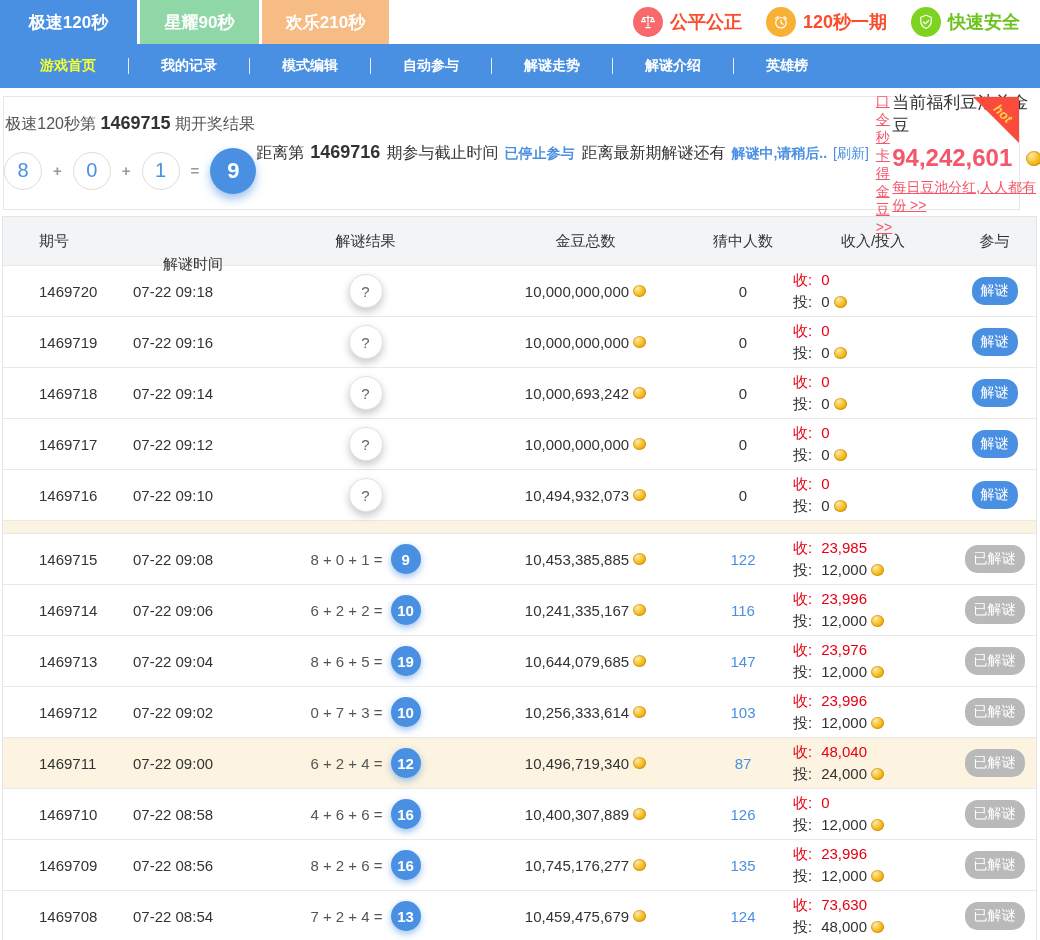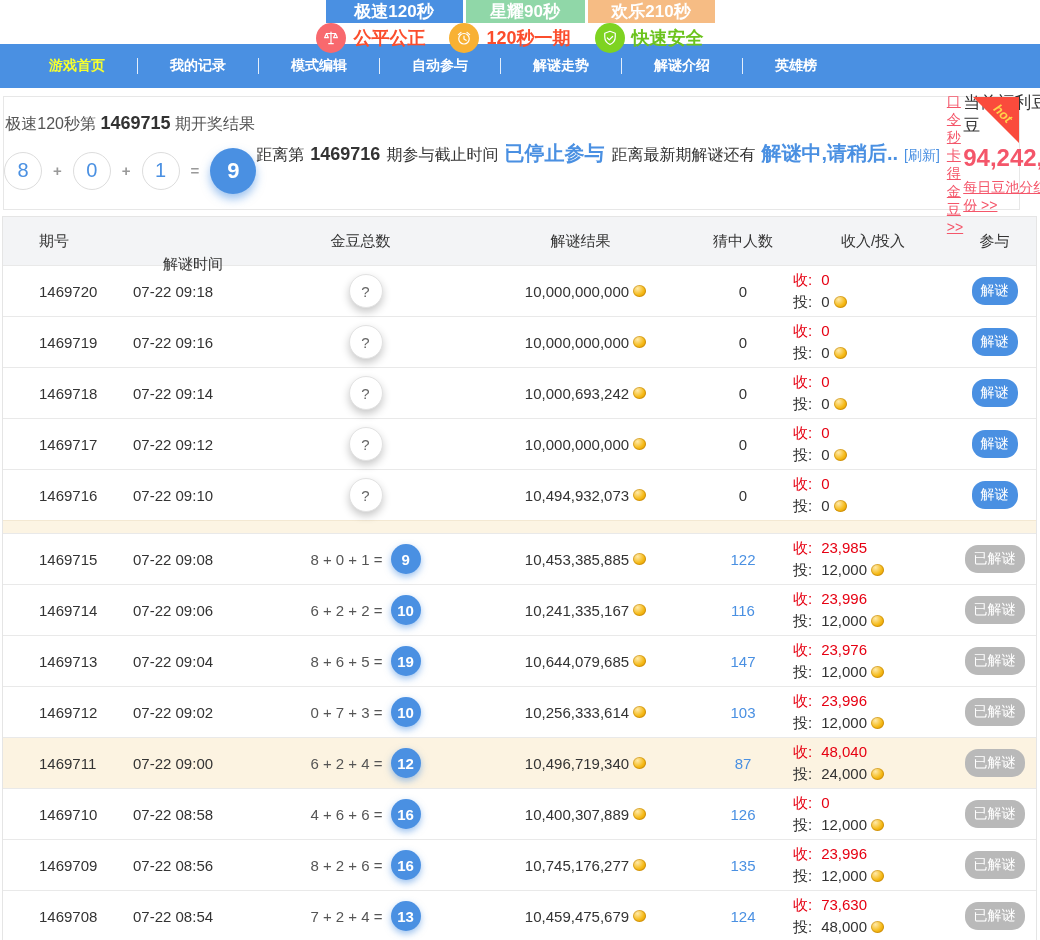--- a/index.html
+++ b/index.html
@@ -5,59 +5,59 @@
   :root{
     --blue:#4a90e2; --green:#90d7a8; --orange:#f6bc84;
     --red:#e60012; --pink:#f4566a; --gold:#f5b915;
     --nav-active:#f6ff2e; --badge-red:#f8696e; --badge-orange:#f8b133; --badge-green:#7ed321;
   }
   *{box-sizing:border-box;margin:0;padding:0;}
   body{width:1040px;height:940px;overflow:hidden;background:#fff;
        font-family:"Liberation Sans","DejaVu Sans",sans-serif;color:#333;}
 
   
-  .tabs-bar{display:flex;justify-content:space-between;align-items:center;height:44px;background:#fff;flex-direction:column;}
+  .tabs-bar{display:flex;justify-content:space-between;align-items:center;height:44px;background:#fff;}
   .tabs{display:flex;gap:3px;height:44px;}
   .tab{display:flex;align-items:center;justify-content:center;color:#fff;font-size:17px;font-weight:bold;cursor:pointer;}
   .tab-speed{width:137px;background:var(--blue);}
   .tab-star{width:119px;background:var(--green);}
   .tab-joy{width:127px;background:var(--orange);}
   .badges{display:flex;align-items:center;gap:24px;padding-right:20px;}
   .badge{display:flex;align-items:center;gap:7px;font-size:18px;font-weight:bold;}
   .badge-circle{width:30px;height:30px;border-radius:50%;display:flex;align-items:center;justify-content:center;flex:0 0 auto;}
   .badge-circle svg{display:block;}
   .badge-fair .badge-circle{background:var(--badge-red);}
   .badge-period .badge-circle{background:var(--badge-orange);}
   .badge-safe .badge-circle{background:var(--badge-green);}
   .badge-fair .badge-label,.badge-period .badge-label{color:#fb4d2c;}
   .badge-safe .badge-label{color:#6cc31d;}
 
   
-  .navbar{height:44px;background:var(--blue);display:flex;align-items:center;padding-left:25px;gap:8px;}
+  .navbar{height:44px;background:var(--blue);display:flex;align-items:center;padding-left:16px;gap:8px;}
   .nav-item{color:#fff;font-size:14px;font-weight:bold;margin:0 24px;cursor:pointer;white-space:nowrap;}
   .nav-item.active{color:var(--nav-active);}
   .nav-sep{width:1px;height:16px;background:rgba(255,255,255,.85);}
 
   
   .info-panel{position:relative;margin:8px 20px 0 3px;border:1px solid #e7e7e7;height:114px;display:flex;background:#fff;}
   .panel-sep{width:1px;background:#e7e7e7;margin:16px 0;}
   .panel-left{width:337px;display:flex;flex-direction:column;align-items:center;justify-content:center;gap:13px;}
   .panel-mid{flex:1;display:flex;align-items:center;justify-content:center;gap:7px;}
   .panel-right{width:226px;display:flex;flex-direction:column;align-items:center;justify-content:center;gap:7px;}
   .draw-title{font-size:16px;color:#555;}
   .draw-title .issue-strong{color:#333;font-weight:bold;font-size:18px;}
   .draw-nums{display:flex;align-items:center;gap:11px;}
   .num-circle{width:38px;height:38px;border:1px solid #ddd;border-radius:50%;display:flex;align-items:center;
               justify-content:center;color:var(--blue);font-size:20px;background:#fff;}
   .op{color:#999;font-size:15px;font-weight:bold;}
   .sum-circle{width:46px;height:46px;border-radius:50%;background:var(--blue);color:#fff;font-size:22px;font-weight:bold;
               display:flex;align-items:center;justify-content:center;box-shadow:0 5px 10px rgba(74,144,226,.55);}
   .cd-line{font-size:16px;color:#333;display:flex;align-items:baseline;gap:6px;white-space:nowrap;}
   .cd-issue{font-weight:bold;font-size:18px;color:#333;}
-  .cd-status{color:var(--blue);font-weight:bold;font-size:20px;}
+  .cd-status{color:var(--blue);font-weight:bold;font-size:14px;}
   .refresh-link{color:var(--blue);font-size:14px;cursor:pointer;}
   .promo-link{color:var(--pink);font-size:14px;text-decoration:underline;cursor:pointer;margin-top:21px;}
   .pool-title{font-size:17px;color:#333;}
   .pool-amount{color:var(--pink);font-size:24px;font-weight:bold;display:flex;align-items:center;gap:10px;}
   .pool-link{color:var(--pink);font-size:14px;text-decoration:underline;cursor:pointer;}
   .hot-ribbon{position:absolute;top:0;right:0;width:46px;height:46px;
               clip-path:polygon(0 0,100% 0,100% 100%);background:#fa4b3c;}
   .hot-ribbon span{position:absolute;top:9px;right:1px;width:30px;text-align:center;transform:rotate(45deg);
                    color:#ffd24a;font-style:italic;font-weight:bold;font-size:13px;}
 
@@ -208,22 +208,22 @@
   </div>
   <div class="hot-ribbon">
       <span>hot</span>
     </div>
 </section>
 
 <section class="table">
   <div class="thead">
     <div class="c c-issue">期号</div>
     <div class="c c-time" style="text-align:center;margin-top:46px;">解谜时间</div>
+    <div class="c c-result">解谜结果</div>
     <div class="c c-total">金豆总数</div>
-    <div class="c c-result">解谜结果</div>
     <div class="c c-winners">猜中人数</div>
     <div class="c c-fin" style="display:block;text-align:center;">收入/投入</div>
     <div class="c c-action" style="text-align:center;">参与</div>
   </div>
   <div id="rows">
       <div class="trow pending">
     <div class="c c-issue">1469720</div>
     <div class="c c-time">07-22 09:18</div>
     <div class="c c-result">
       <span class="qmark">?</span>

